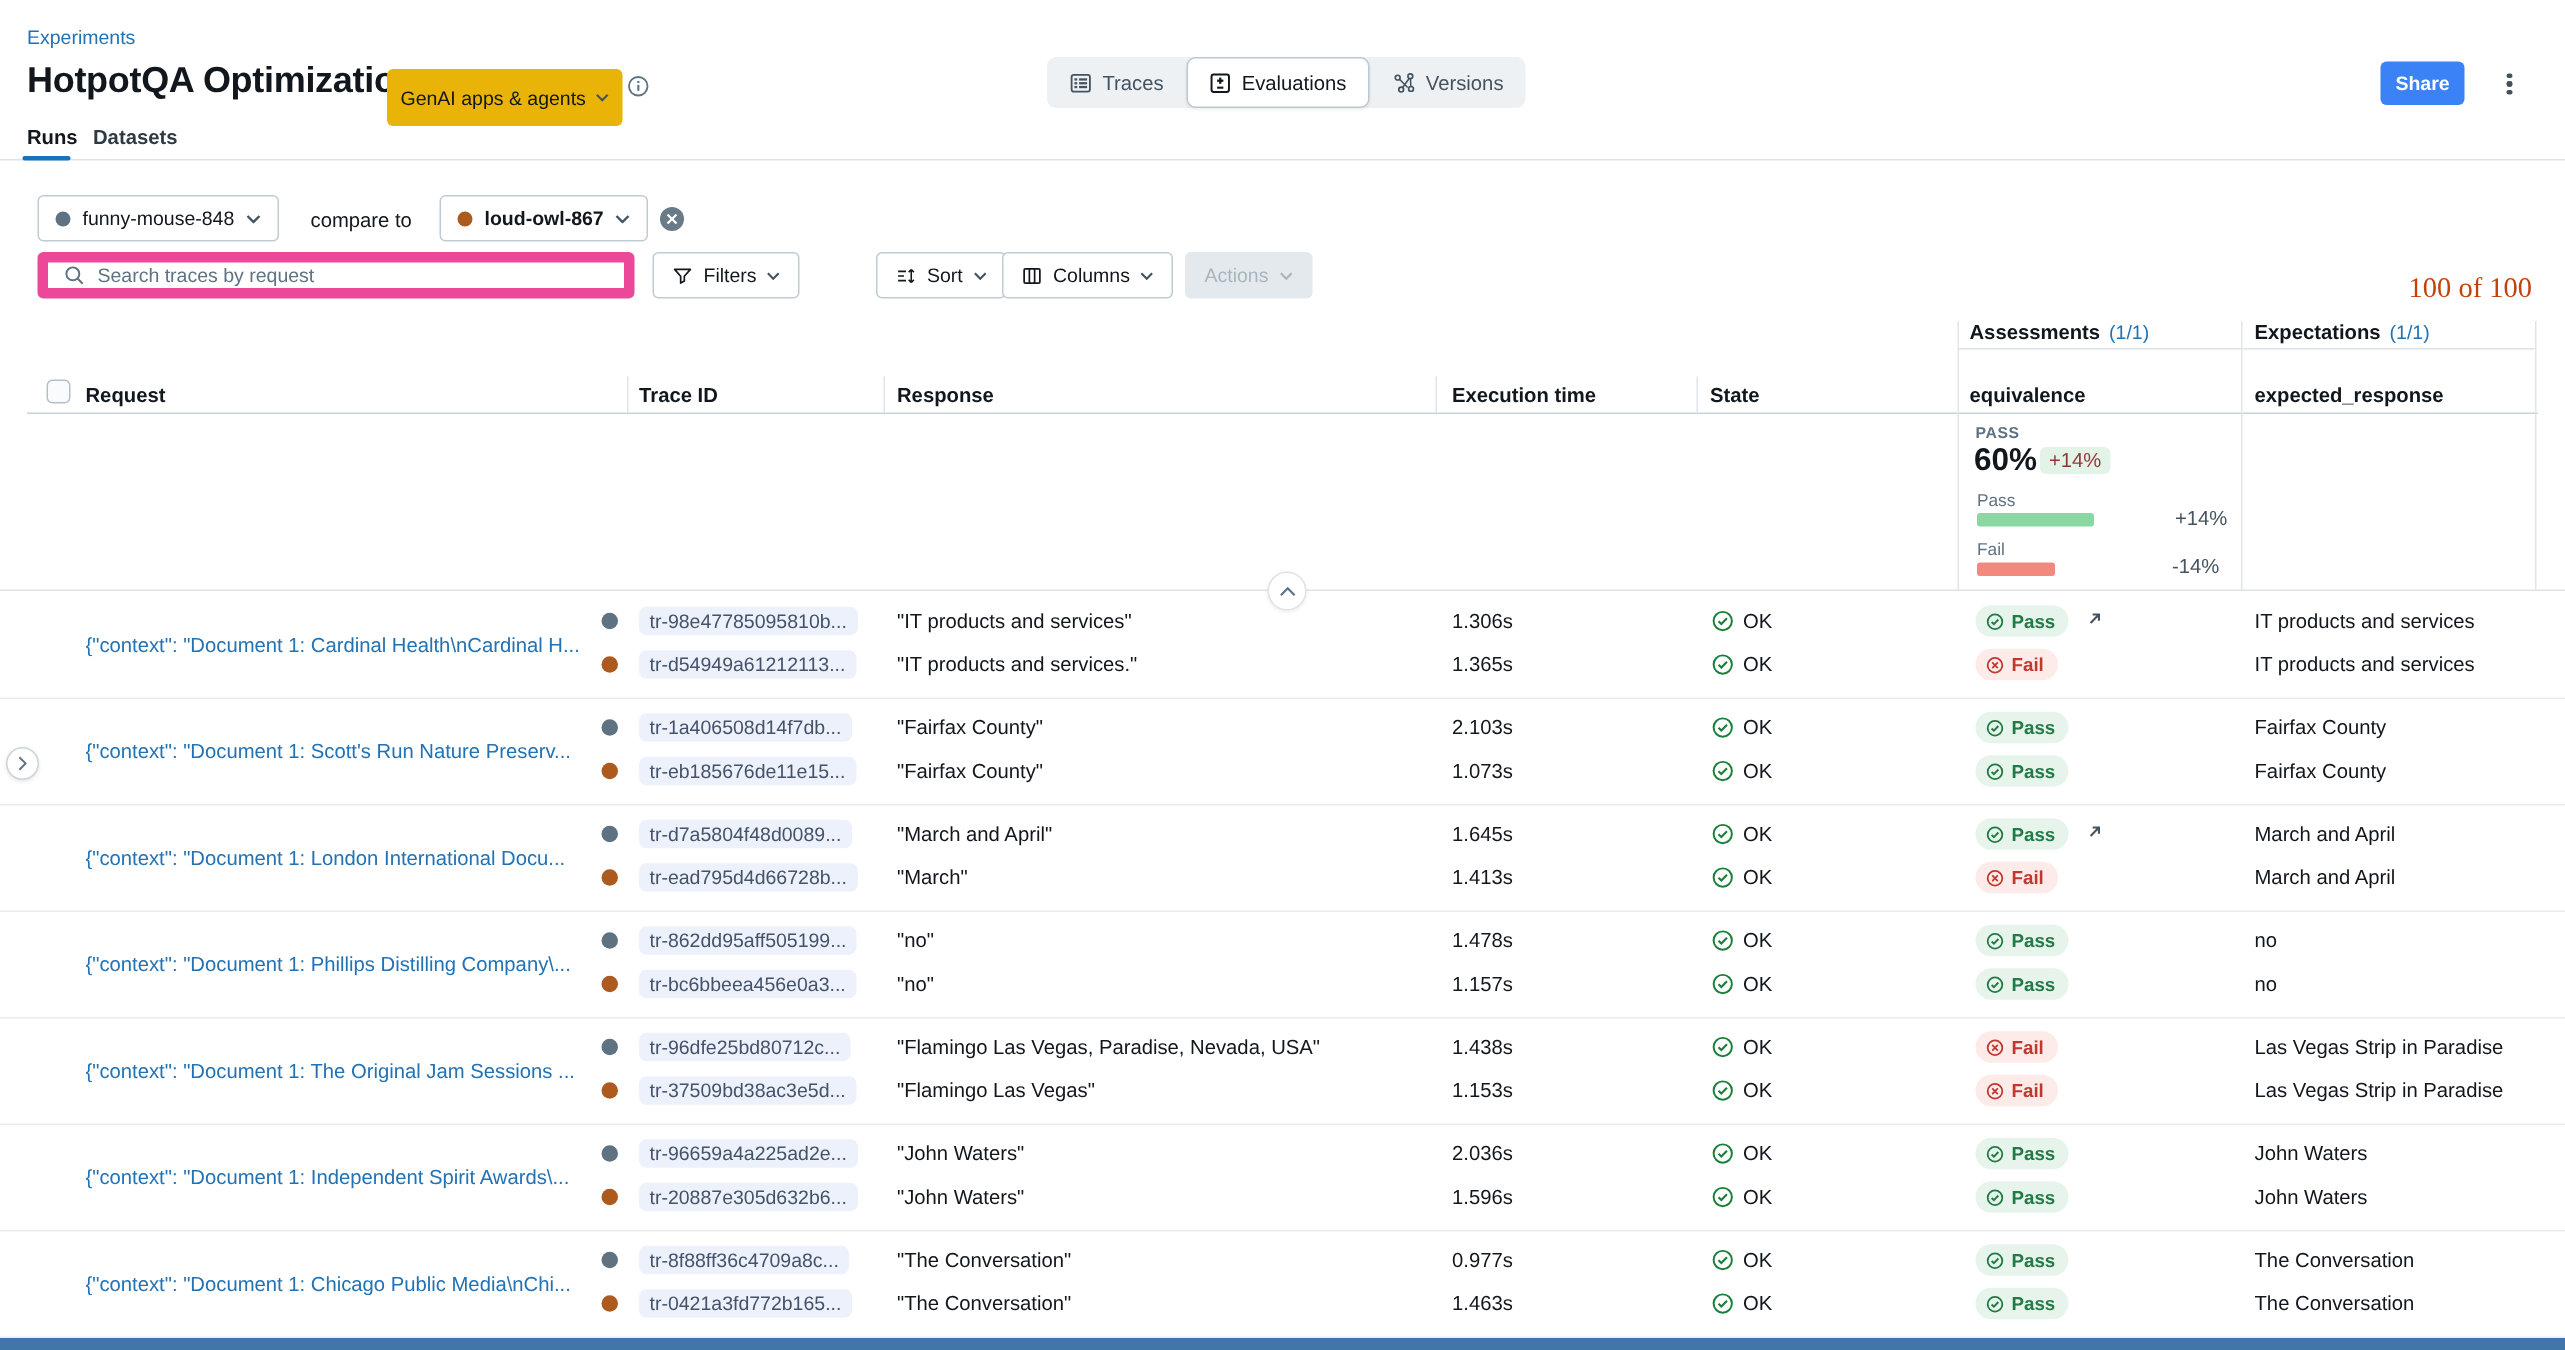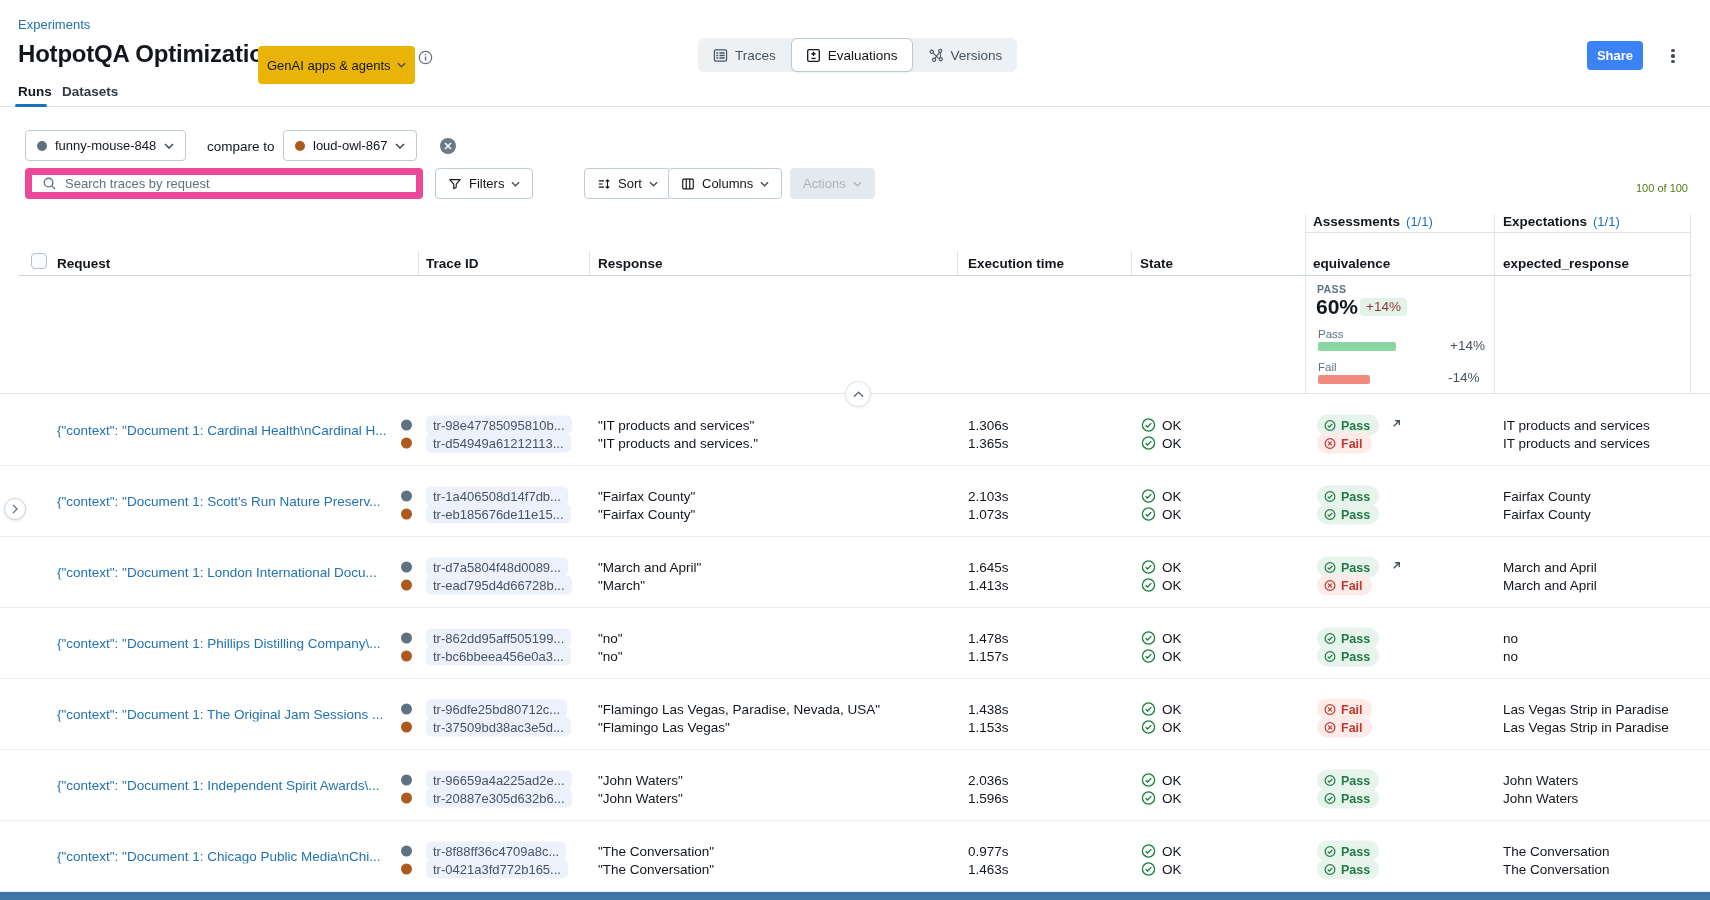--- a/index.html
+++ b/index.html
@@ -36,37 +36,37 @@
   .tab-datasets { left:62px; color:#2e3a44; }
   .tabs-border { left:0; top:106px; width:1710px; height:1px; background:#dde3e8; }
   .tab-underline { left:15px; top:104px; width:32px; height:3px; background:#1973ba; border-radius:2px; }
 
   
   .run-select { height:31px; background:#fff; border:1px solid #bfccd4; border-radius:4px;
     display:inline-flex; align-items:center; gap:8px; padding:0 11px; font-size:13px; cursor:pointer;text-align:right; }
   .run-select .dot { width:10px; height:10px; border-radius:50%; }
   .sel-a { left:25px; top:130px; }
   .compare-label { left:207px; top:139px; font-size:13.5px; }
-  .sel-b { left:283px; top:130px; }
+  .sel-b { left:293px; top:130px;font-weight:bold; }
   .close-circle { left:440px; top:138px; width:16px; height:16px; border-radius:50%;
     background:#6b7a87; color:#fff; display:flex; align-items:center; justify-content:center; cursor:pointer; }
 
   
   .search-box { left:25px; top:168px; width:398px; height:31px; border:7px solid #ec4899; border-radius:4px;
     display:flex; align-items:center; gap:8px; padding:0 10px; background:#fff; }
   .search-box input { border:none; outline:none; flex:1; font-size:13px; color:#11171d;
     font-family:"Liberation Sans", sans-serif; }
   .search-box input::placeholder { color:#5f7281; }
   .tool-btn { top:168px; height:31px; background:#fff; border:1px solid #bfccd4; border-radius:4px;
     display:inline-flex; align-items:center; gap:7px; padding:0 12px; font-size:13px; color:#11171d; cursor:pointer; }
   .btn-filters { left:435px; }
   .btn-sort { left:584px; }
   .btn-columns { left:668px; }
   .btn-actions { left:790px; background:#e3e9ed; border-color:#e3e9ed; color:#a9b5be; cursor:default; }
-  .count-label { top:182px; right:22px; font-size:11px; color:#4d7c0f; }
+  .count-label { top:182px; right:22px; font-size:19px; color:#c2410c;font-family:Liberation Serif, serif; }
 
   
   .grp-label { top:214px; font-size:13.5px; font-weight:700; display:flex; gap:6px; align-items:baseline; }
   .grp-label .cnt { font-weight:400; color:#2272b4; font-size:13px; }
   .grp-underline { left:1305px; top:232px; width:385px; height:1px; background:#dde3e8; }
   .colhead { top:256px; font-size:13.5px; font-weight:700; color:#11171d; white-space:nowrap; }
   .head-border { left:18px; top:275px; width:1674px; height:1px; background:#c9d3da; }
   .vdiv { width:1px; background:#dfe5ea; }
   .checkbox { left:31px; top:253px; width:16px; height:16px; border:1.5px solid #b4c0c9;
     border-radius:4px; background:#fafbfd; cursor:pointer; }
@@ -84,21 +84,21 @@
   .collapse-btn { left:845px; top:381px; width:26px; height:26px; border-radius:50%; background:#fff;
     border:1px solid #dde3e8; box-shadow:0 1px 3px rgba(0,0,0,.08); display:flex; align-items:center;
     justify-content:center; color:#5f7281; cursor:pointer; z-index:3; }
 
   
   .rows-host { left:0; top:395px; width:1710px; }
   .pair { position:relative; width:1710px; height:71px; border-bottom:1px solid #e8edf1; }
   .req-link { position:absolute; left:57px; top:50%; transform:translateY(-50%); width:342px;
     font-size:13.5px; color:#2272b4; white-space:nowrap; overflow:hidden; cursor:pointer; }
   .trace-line { position:absolute; left:0; right:0; height:28px; }
-  .tl-0 { top:16px; } .tl-1 { top:34px; }
+  .tl-0 { top:5px; } .tl-1 { top:34px; }
   .cell { position:absolute; top:50%; transform:translateY(-50%); font-size:13.5px; white-space:nowrap; }
   .c-dot { left:401px; width:11px; height:11px; border-radius:50%; }
   .c-trace { left:426px; max-width:162px; overflow:hidden; background:#edf1fb; color:#44536a;
     padding:2px 7px; border-radius:5px; font-size:13px; cursor:pointer; }
   .c-resp { left:598px; }
   .c-time { left:968px; }
   .c-state { left:1141px; display:flex; align-items:center; gap:6px; color:#11171d; }
   .c-state svg { color:#188038; }
   .c-exp { left:1503px; max-width:187px; overflow:hidden; }
   .pill { position:absolute; left:1317px; top:50%; transform:translateY(-50%); display:inline-flex;

